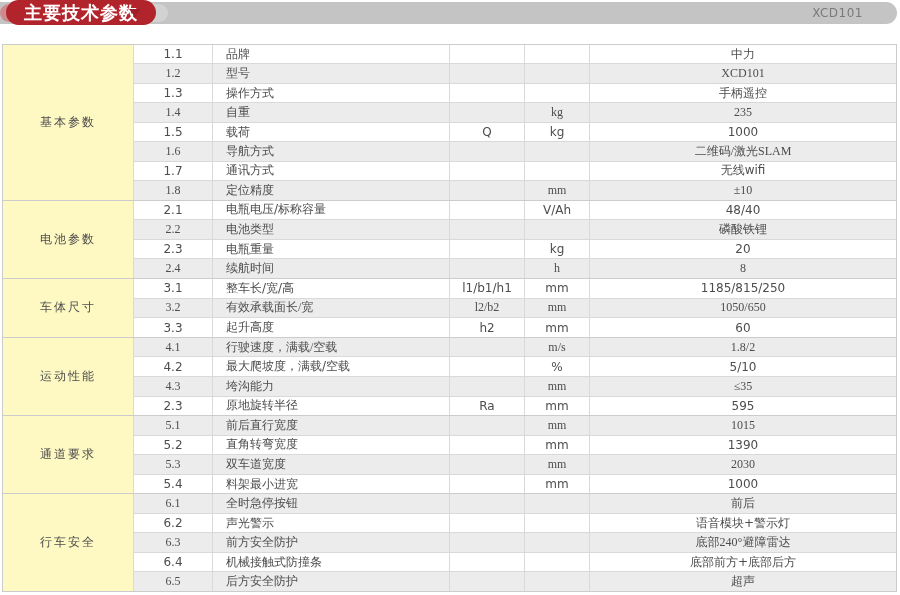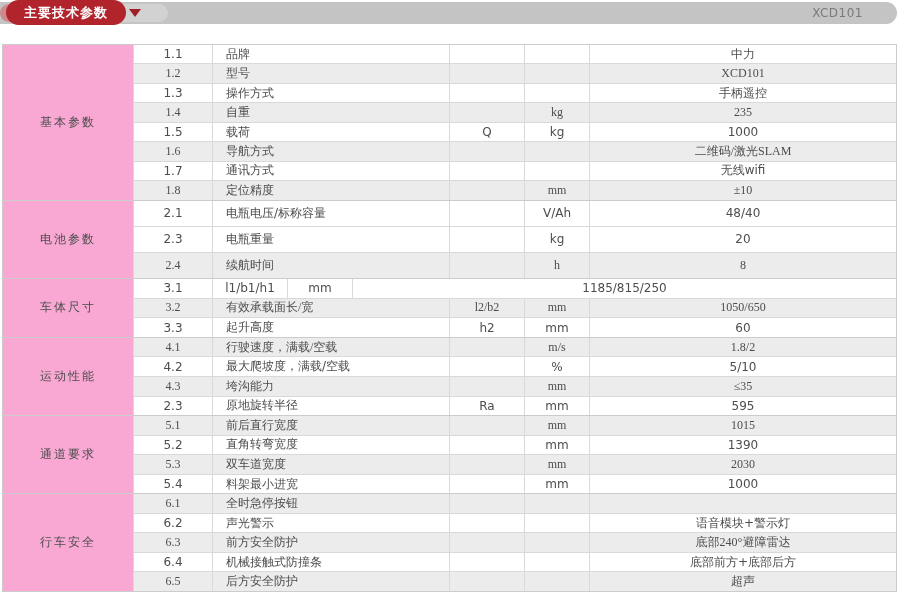--- a/index.html
+++ b/index.html
@@ -23,33 +23,33 @@
   .header-bar{position:absolute;left:0;top:2px;width:897px;height:22px;
     background:var(--bar-gray);border-radius:0 11px 11px 0;}
   .model-label{position:absolute;right:34px;top:4px;font-size:12px;
     color:var(--model-text);letter-spacing:.5px;}
   .badge-fold{position:absolute;left:0;top:4px;width:20px;height:18px;
     background:var(--fold-red);border-radius:9px;}
   .dropdown-capsule{position:absolute;left:110px;top:4px;width:58px;height:18px;
     background:var(--capsule-gray);border-radius:9px;cursor:pointer;}
   .title-badge{position:absolute;left:6px;top:0;height:25px;line-height:25px;
     padding:0 18px;background:var(--accent-red);color:#ffffff;font-weight:bold;
-    font-size:13px;letter-spacing:1px;border-radius:13px;}
+    font-size:18px;letter-spacing:1px;border-radius:13px;}
   .tri-down{position:absolute;left:129px;top:9px;width:0;height:0;
     border-left:6px solid transparent;border-right:6px solid transparent;
     border-top:8px solid var(--tri-red);}
 
   
   .spec-table{position:absolute;left:2px;top:44px;width:895px;height:548px;
     display:flex;flex-direction:column;border:1px solid var(--outer-border);
     font-size:12px;color:var(--text);}
   .section{display:flex;border-bottom:1px solid var(--outer-border);min-height:0;}
   .section:last-child{border-bottom:none;}
   .cat-cell{width:131px;flex:none;display:flex;align-items:center;justify-content:center;
-    background:#f9a8d4;border-right:1px solid var(--border);letter-spacing:2px;}
+    background:#fef9c3;border-right:1px solid var(--border);letter-spacing:2px;}
   .sec-rows{flex:1;display:flex;flex-direction:column;min-width:0;}
   .row{flex:1;display:flex;border-bottom:1px solid var(--border);min-height:0;text-align:center;}
   .sec-rows .row:last-child{border-bottom:none;}
   .row.alt{background:var(--row-alt);font-family:Liberation Serif, serif;}
   .cell{display:flex;align-items:center;justify-content:center;
     border-right:1px solid var(--border);white-space:nowrap;overflow:hidden;}
   .c-num{width:79px;flex:none;}
   .c-name{width:237px;flex:none;justify-content:flex-start;padding-left:13px;}
   .c-sym{width:75px;flex:none;}
   .c-unit{width:65px;flex:none;}
@@ -133,20 +133,27 @@
       <div class="section" style="flex: 4 1 0%;">
         <div class="cat-cell">电池参数</div>
         <div class="sec-rows">
           <div class="row">
             <div class="cell c-num">2.1</div>
             <div class="cell c-name">电瓶电压/标称容量</div>
             <div class="cell c-sym"></div>
             <div class="cell c-unit">V/Ah</div>
             <div class="cell c-val">48/40</div>
           </div>
+          <div class="row alt">
+            <div class="cell c-num">2.2</div>
+            <div class="cell c-name">电池类型</div>
+            <div class="cell c-sym"></div>
+            <div class="cell c-unit"></div>
+            <div class="cell c-val">磷酸铁锂</div>
+          </div>
           <div class="row">
             <div class="cell c-num">2.3</div>
             <div class="cell c-name">电瓶重量</div>
             <div class="cell c-sym"></div>
             <div class="cell c-unit">kg</div>
             <div class="cell c-val">20</div>
           </div>
           <div class="row alt">
             <div class="cell c-num">2.4</div>
             <div class="cell c-name">续航时间</div>
@@ -154,20 +161,21 @@
             <div class="cell c-unit">h</div>
             <div class="cell c-val">8</div>
           </div>
         </div>
       </div>
       <div class="section" style="flex: 3 1 0%;">
         <div class="cat-cell">车体尺寸</div>
         <div class="sec-rows">
           <div class="row">
             <div class="cell c-num">3.1</div>
+            <div class="cell c-name">整车长/宽/高</div>
             <div class="cell c-sym">l1/b1/h1</div>
             <div class="cell c-unit">mm</div>
             <div class="cell c-val">1185/815/250</div>
           </div>
           <div class="row alt">
             <div class="cell c-num">3.2</div>
             <div class="cell c-name">有效承载面长/宽</div>
             <div class="cell c-sym">l2/b2</div>
             <div class="cell c-unit">mm</div>
             <div class="cell c-val">1050/650</div>
@@ -248,20 +256,21 @@
         </div>
       </div>
       <div class="section" style="flex: 5 1 0%;">
         <div class="cat-cell">行车安全</div>
         <div class="sec-rows">
           <div class="row alt">
             <div class="cell c-num">6.1</div>
             <div class="cell c-name">全时急停按钮</div>
             <div class="cell c-sym"></div>
             <div class="cell c-unit"></div>
+            <div class="cell c-val">前后</div>
           </div>
           <div class="row">
             <div class="cell c-num">6.2</div>
             <div class="cell c-name">声光警示</div>
             <div class="cell c-sym"></div>
             <div class="cell c-unit"></div>
             <div class="cell c-val">语音模块+警示灯</div>
           </div>
           <div class="row alt">
             <div class="cell c-num">6.3</div>

